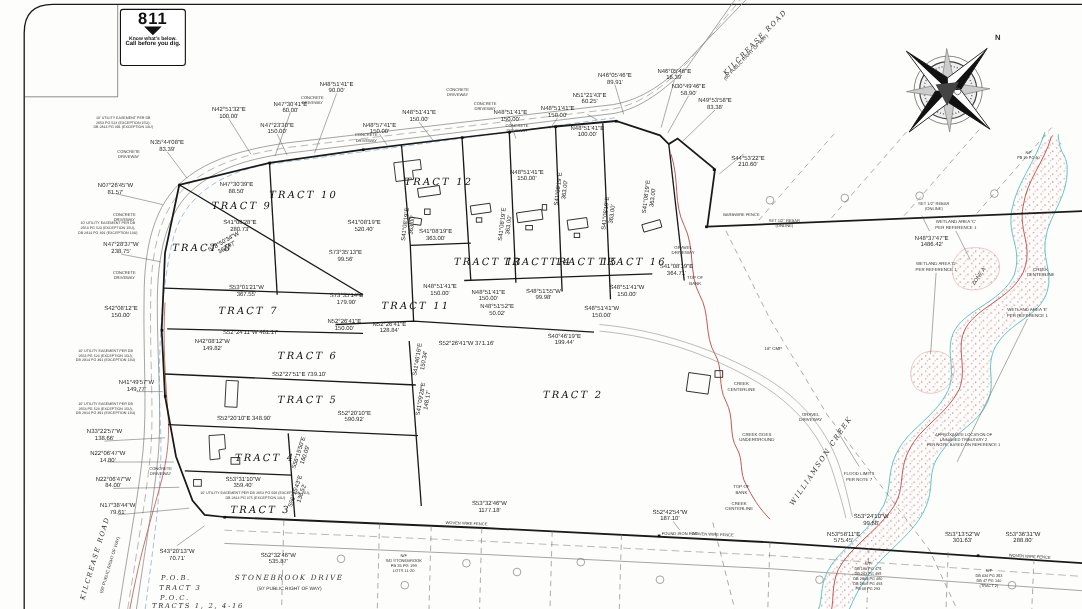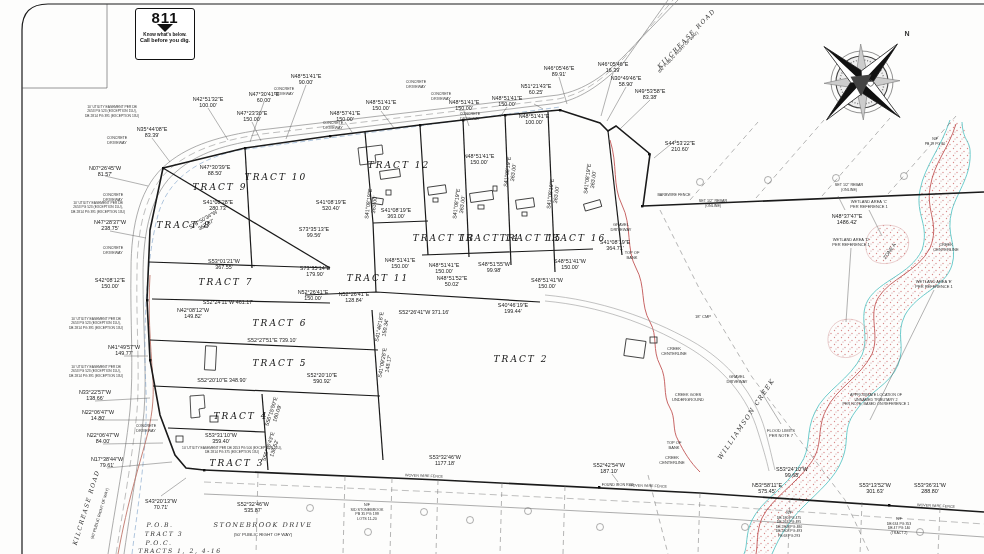--- a/index.html
+++ b/index.html
@@ -18,21 +18,21 @@
   .creekbank{stroke:#5cc6c6;stroke-width:.9;fill:none;}
   .creekcl{stroke:#c25555;stroke-width:.9;fill:none;}
   .gray{stroke:#999;stroke-width:.6;fill:none;}
   .circ{stroke:#777;stroke-width:.6;fill:none;}
   text{fill:#1c1c1c;}
   .bearing{font-size:5.4px;text-anchor:middle;}
   .note{font-size:4.2px;text-anchor:middle;fill:#333;}
   .tract{font-family:"DejaVu Serif",serif;font-style:italic;font-size:9px;
          letter-spacing:2px;text-anchor:middle;fill:#111;}
   .crk{font-family:"DejaVu Serif",serif;font-style:italic;letter-spacing:1.5px;}
-  .logo811{position:absolute;left:135px;top:8px;width:58px;height:50px;border:1.6px solid #111;
+  .logo811{position:absolute;left:109px;top:8px;width:58px;height:50px;border:1.6px solid #111;
            border-radius:3px;background:#fff;text-align:center;line-height:1.05;}
   .n811{font-weight:bold;font-size:15px;letter-spacing:1px;color:#111;margin-top:1px;}
   .arr811{width:0;height:0;margin:-2px auto 0;border-left:8px solid transparent;
           border-right:8px solid transparent;border-top:8px solid #111;}
   .l1{font-size:4.6px;font-weight:bold;color:#111;margin-top:1px;}
   .l2{font-size:5.4px;font-weight:bold;color:#111;}
 </style>
 </head>
 <body>
 

